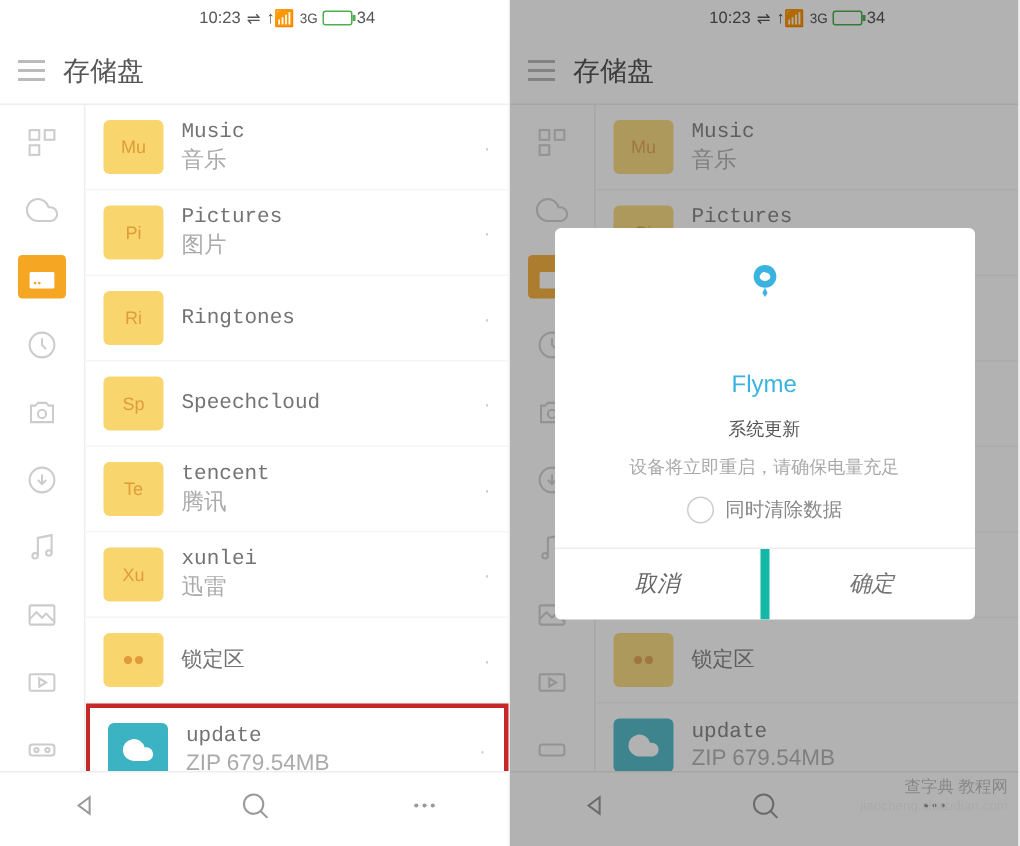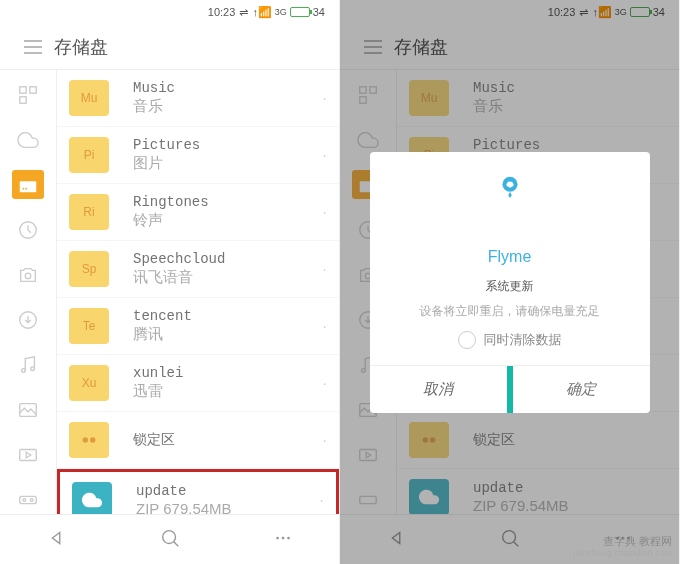--- a/index.html
+++ b/index.html
@@ -1,39 +1,39 @@
 <!DOCTYPE html>
 <html><head>
   <meta charset="utf-8">
   <style>
     * { margin: 0; padding: 0; box-sizing: border-box; font-family: -apple-system, sans-serif; }
     body { background: #fff; display: flex; width: 680px; height: 564px; position: relative; }
     .phone { width: 340px; height: 564px; background: #fff; position: relative; overflow: hidden; border-right: 1px solid #eee; }
     .phone:last-child { border-right: none; }
     
-    .status-bar { height: 24px; background: #fff; display: flex; align-items: center; padding: 0 14px; font-size: 11px; color: #555; justify-content: flex-end; margin-left: 44px; }
+    .status-bar { height: 24px; background: #fff; display: flex; align-items: center; padding: 0 14px; font-size: 11px; color: #555; justify-content: center; margin-left: 44px; }
     .status-left { display: flex; align-items: center; gap: 4px; }
     .status-right { display: flex; align-items: center; gap: 3px; }
     .battery-icon { width: 20px; height: 10px; border: 1px solid #4caf50; border-radius: 2px; position: relative; }
     .battery-icon::after { content: ''; position: absolute; right: -3px; top: 2px; width: 2px; height: 4px; background: #4caf50; }
     .battery-fill { width: 30%; height: 100%; background: #4caf50; }
     
-    .header { height: 46px; display: flex; align-items: center; padding: 0 24px; border-bottom: 1px solid #eee; }
+    .header { height: 46px; display: flex; align-items: center; padding: 0 12px; border-bottom: 1px solid #eee; }
     .hamburger { width: 18px; height: 14px; display: flex; flex-direction: column; justify-content: space-between; margin-right: 12px; }
     .hamburger span { height: 2px; background: #bbb; }
     .header-title { font-size: 18px; color: #555; }
     
     .content { display: flex; height: 444px; }
     .sidebar { width: 56px; background: #fff; display: flex; flex-direction: column; align-items: center; padding-top: 10px; gap: 16px; }
     .sidebar-item { width: 32px; height: 32px; display: flex; align-items: center; justify-content: center; color: #ccc; }
     .sidebar-item.active { background: #f5a623; color: #fff; border-radius: 3px; }
     
     .file-list { flex: 1; overflow-y: auto; border-left: 1px solid #eee; }
     .file-item { display: flex; align-items: center; padding: 10px 12px; border-bottom: 1px solid #f5f5f5; position: relative; }
-    .folder-icon { width: 40px; height: 36px; border-radius: 4px; display: flex; align-items: center; justify-content: center; font-size: 12px; font-weight: 500; margin-right: 24px; flex-shrink: 0; }
+    .folder-icon { width: 40px; height: 36px; border-radius: 4px; display: flex; align-items: center; justify-content: center; font-size: 12px; font-weight: 500; margin-right: 12px; flex-shrink: 0; }
     .folder-yellow { background: #f9d56e; color: #e09b3d; }
     .folder-teal { background: #3bb3c3; color: #fff; }
     .file-info { flex: 1; }
     .file-name { font-size: 14px; color: #737373; font-family: Liberation Mono, monospace; }
     .file-sub { font-size: 15px; color: #aaa; margin-top: 1px; }
     .file-dot { color: #ccc; font-size: 14px; }
     .highlight-box { border: 3px solid #c62828; }
     
     .nav-bar { height: 50px; display: flex; align-items: center; justify-content: space-around; border-top: 1px solid #eee; }
     .nav-item { color: #999; }
@@ -44,21 +44,21 @@
     .flyme-icon { width: 54px; height: 64px; margin: 0 auto 8px; }
     .flyme-label { color: #3bb3e0; font-size: 16px; margin-bottom: 12px; }
     .dialog-title { font-size: 12px; color: #555; margin-bottom: 8px; }
     .dialog-msg { font-size: 12px; color: #aaa; margin-bottom: 4px; }
     .checkbox-row { display: flex; align-items: center; justify-content: center; gap: 8px; font-size: 13px; color: #888; margin-top: 11px; }
     .checkbox { width: 18px; height: 18px; border: 1px solid #ccc; border-radius: 50%; }
     .dialog-actions { display: flex; border-top: 1px solid #eee; font-style: italic; }
     .dialog-btn { flex: 1; padding: 14px; text-align: center; font-size: 15px; color: #666; }
     .dialog-btn:last-child { color: #737373; border-left: 6px solid #14b8a6; }
     
-    .watermark { position: absolute; bottom: 4px; right: 8px; font-size: 11px; color: #888; text-align: right; line-height: 1.3; z-index: 20; }
+    .watermark { position: absolute; bottom: 20px; right: 8px; font-size: 11px; color: #888; text-align: right; line-height: 1.3; z-index: 20; }
     .watermark-sub { font-size: 9px; color: #aaa; }
     
     svg { width: 22px; height: 22px; }
     .dimmed .file-list, .dimmed .sidebar { opacity: 0.85; }
   </style>
 </head>
 <body>
 
 <div class="phone">
   <div class="status-bar">
@@ -165,29 +165,27 @@
         <div class="file-info">
             <div class="file-name">Pictures</div>
             <div class="file-sub">图片</div>
           </div>
         <div class="file-dot">·</div>
       </div>
       <div class="file-item">
         <div class="folder-icon folder-yellow">Ri</div>
         <div class="file-info">
             <div class="file-name">Ringtones</div>
-            <div class="file-sub">铃声</div>
           </div>
         <div class="file-dot">·</div>
       </div>
       <div class="file-item">
         <div class="folder-icon folder-yellow">Sp</div>
         <div class="file-info">
             <div class="file-name">Speechcloud</div>
-            <div class="file-sub">讯飞语音</div>
           </div>
         <div class="file-dot">·</div>
       </div>
       <div class="file-item">
         <div class="folder-icon folder-yellow">Te</div>
         <div class="file-info">
             <div class="file-name">tencent</div>
             <div class="file-sub">腾讯</div>
           </div>
         <div class="file-dot">·</div>

